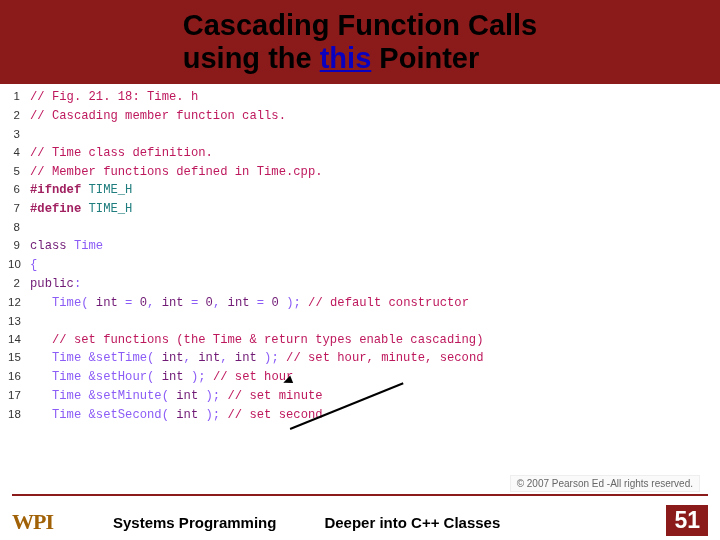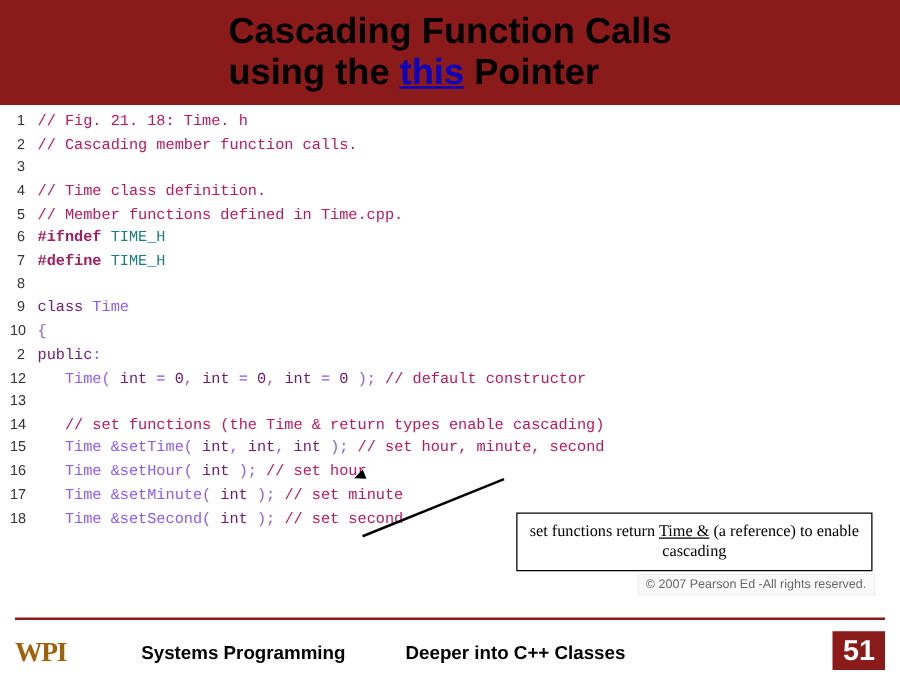--- a/index.html
+++ b/index.html
@@ -86,21 +86,21 @@
     width: 0; height: 0;
     border-right: 9px solid #000;
     border-top: 4px solid transparent;
     border-bottom: 4px solid transparent;
     transform: rotate(-22deg);
   }
 
   .copyright {
     position: absolute;
     right: 20px;
-    bottom: 64px;
+    bottom: 48px;
     font-family: Arial, sans-serif;
     font-size: 10px;
     color: #666;
     border: 1px solid #eee;
     background: #fafafa;
     padding: 2px 6px;
   }
   .thin-rule {
     position: absolute;
     left: 12px;
@@ -164,23 +164,20 @@
       <div class="code-line"><span class="ln">13</span><span class="code"></span></div>
       <div class="code-line"><span class="ln">14</span><span class="code"><span class="c-black">   </span><span class="c-comment">// set functions (the Time &amp; return types enable cascading)</span></span></div>
       <div class="code-line"><span class="ln">15</span><span class="code"><span class="c-black">   Time &amp;setTime( </span><span class="c-kw">int</span><span class="c-black">, </span><span class="c-kw">int</span><span class="c-black">, </span><span class="c-kw">int</span><span class="c-black"> ); </span><span class="c-comment">// set hour, minute, second</span></span></div>
       <div class="code-line"><span class="ln">16</span><span class="code"><span class="c-black">   Time &amp;setHour( </span><span class="c-kw">int</span><span class="c-black"> ); </span><span class="c-comment">// set hour</span></span></div>
       <div class="code-line"><span class="ln">17</span><span class="code"><span class="c-black">   Time &amp;setMinute( </span><span class="c-kw">int</span><span class="c-black"> ); </span><span class="c-comment">// set minute</span></span></div>
       <div class="code-line"><span class="ln">18</span><span class="code"><span class="c-black">   Time &amp;setSecond( </span><span class="c-kw">int</span><span class="c-black"> ); </span><span class="c-comment">// set second</span></span></div>
     </div>
 
   <div class="arrow-line"></div>
   <div class="arrow-head"></div>
-  <div class="callout">
-    <span>set functions return </span><u>Time &amp;</u><span> (a reference) to enable cascading</span>
-  </div>
 
   <div class="copyright">© 2007 Pearson Ed -All rights reserved.</div>
   <div class="thin-rule"></div>
 
   <div class="footer">
     <div class="logo">
       <span class="logo-mark">WPI</span>
     </div>
     <div class="foot-left">Systems Programming</div>
     <div class="foot-right">Deeper into C++ Classes</div>

